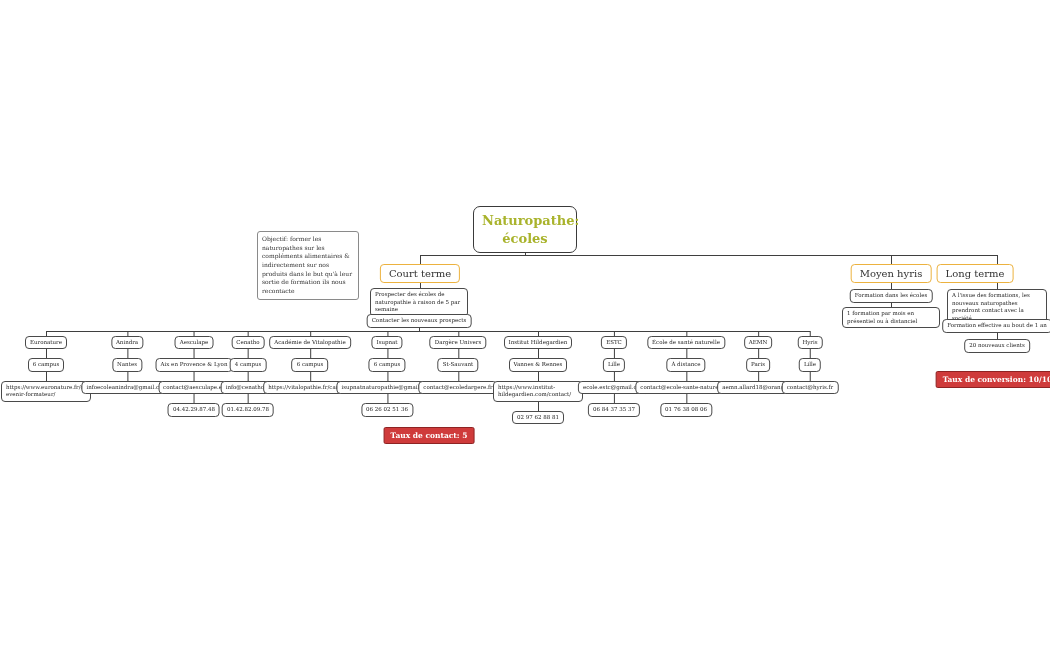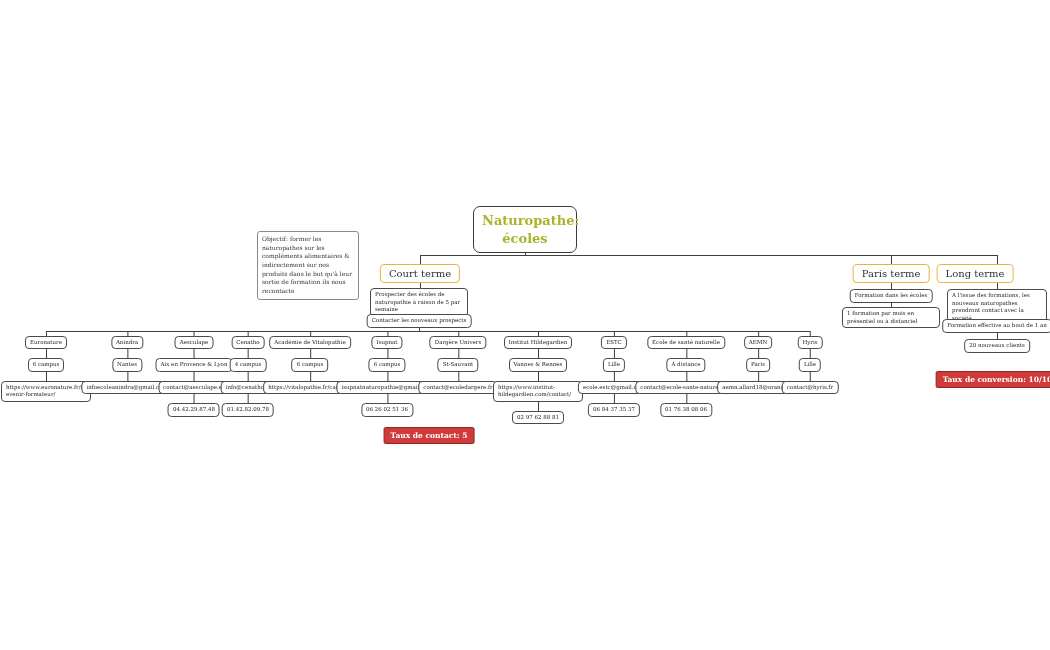--- a/index.html
+++ b/index.html
@@ -126,21 +126,21 @@
     <div class="mnode nowrap">Paris</div>
     <div class="mnode nowrap">aemn.allard18@orange.fr</div>
   </div>
 
   <div class="school-col" style="left:810px">
     <div class="mnode nowrap">Hyris</div>
     <div class="mnode nowrap">Lille</div>
     <div class="mnode nowrap">contact@hyris.fr</div>
   </div>
 
-  <div class="term" style="left:891px;top:264px">Paris terme</div>
+  <div class="term" style="left:891px;top:264px">Moyen hyris</div>
   <div class="stepbox nowrap" style="left:891px;top:289px">Formation dans les écoles</div>
   <div class="stepbox w88" style="left:891px;top:307px">1 formation par mois en présentiel ou à distanciel</div>
 
   <div class="term" style="left:975px;top:264px">Long terme</div>
   <div class="stepbox w90" style="left:997px;top:289px">A l'issue des formations, les nouveaux naturopathes prendront contact avec la société</div>
   <div class="stepbox nowrap" style="left:997px;top:319px">Formation effective au bout de 1 an</div>
   <div class="stepbox nowrap" style="left:997px;top:339px">20 nouveaux clients</div>
 
   <div class="badge" style="left:429px;top:427px">Taux de contact: 5</div>
   <div class="badge" style="left:1000px;top:371px">Taux de conversion: 10/100</div>

